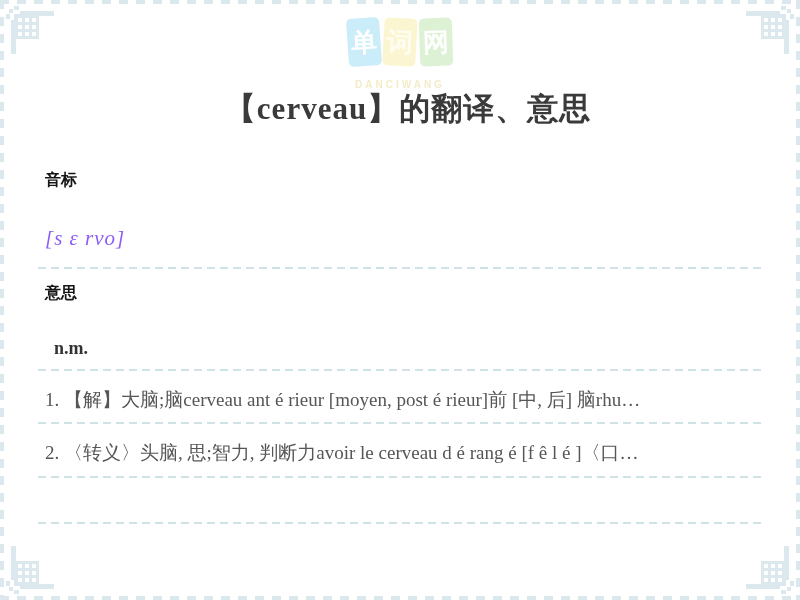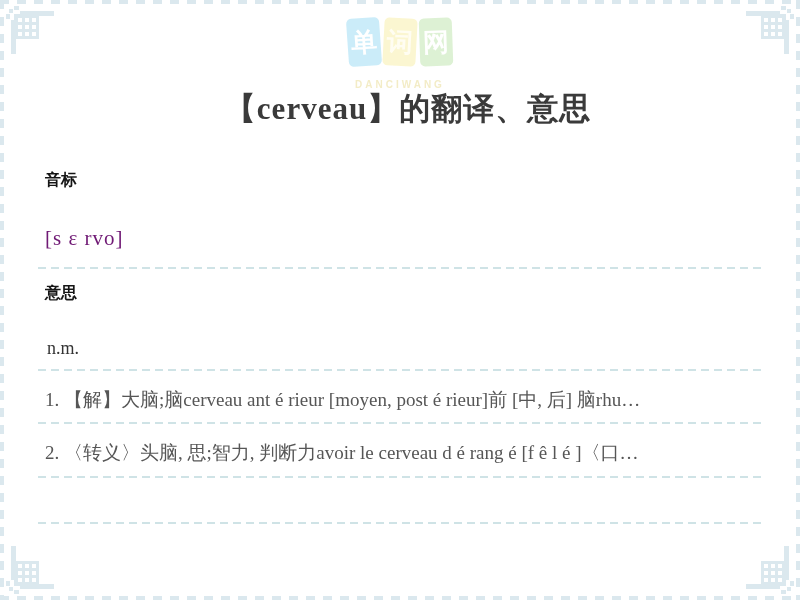--- a/index.html
+++ b/index.html
@@ -61,25 +61,25 @@
   }
   
   .sec-heading {
     position:absolute; left:45px;
     font-size:16px; font-weight:bold; color:#161616;
   }
   .h-phonetic { top:170px; }
   .h-meaning  { top:283px; }
   .phonetic-value {
     position:absolute; left:45px; top:226px;
-    font-size:21px; color:#701a75; letter-spacing:1px;
+    font-size:21px; color:#8b5cf6; letter-spacing:1px;font-style:italic;
   }
   .pos-label {
-    position:absolute; left:47px; top:338px;
-    font-size:18px; font-weight:normal; color:#333333;
+    position:absolute; left:54px; top:338px;
+    font-size:18px; font-weight:bold; color:#333333;
   }
   
   .sep {
     position:absolute; left:38px; right:38px; height:2px;
     background:repeating-linear-gradient(90deg,#cfe3e6 0 8px,transparent 8px 13px);
   }
   .sep1{ top:267px; } .sep2{ top:369px; } .sep3{ top:422px; }
   .sep4{ top:476px; } .sep5{ top:522px; }
   
   .def-row {

